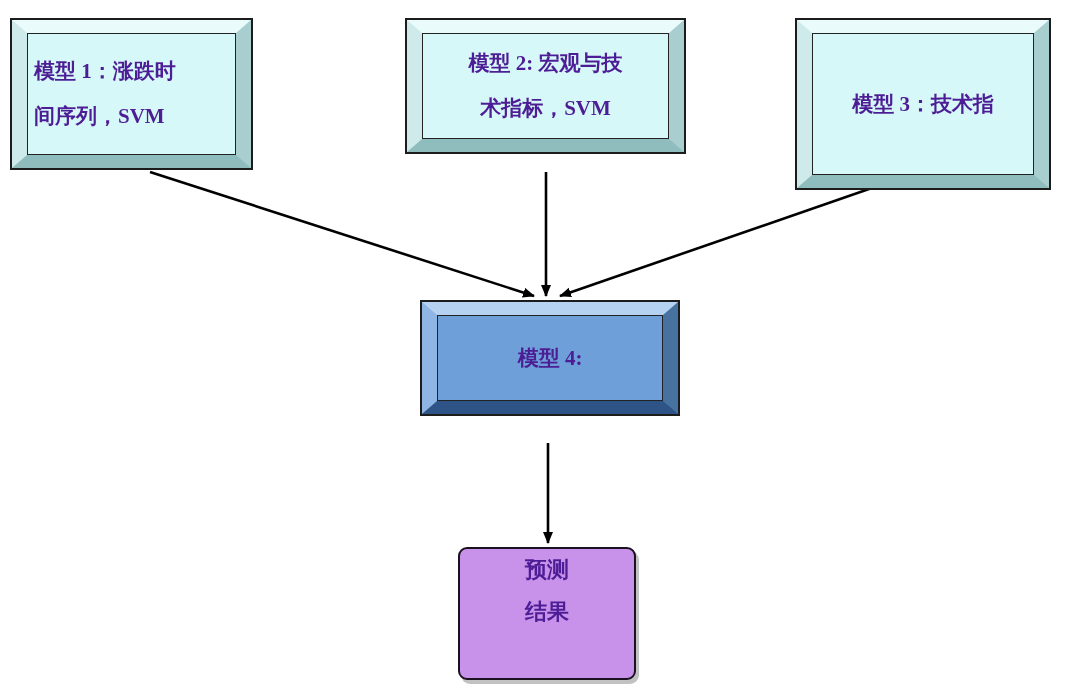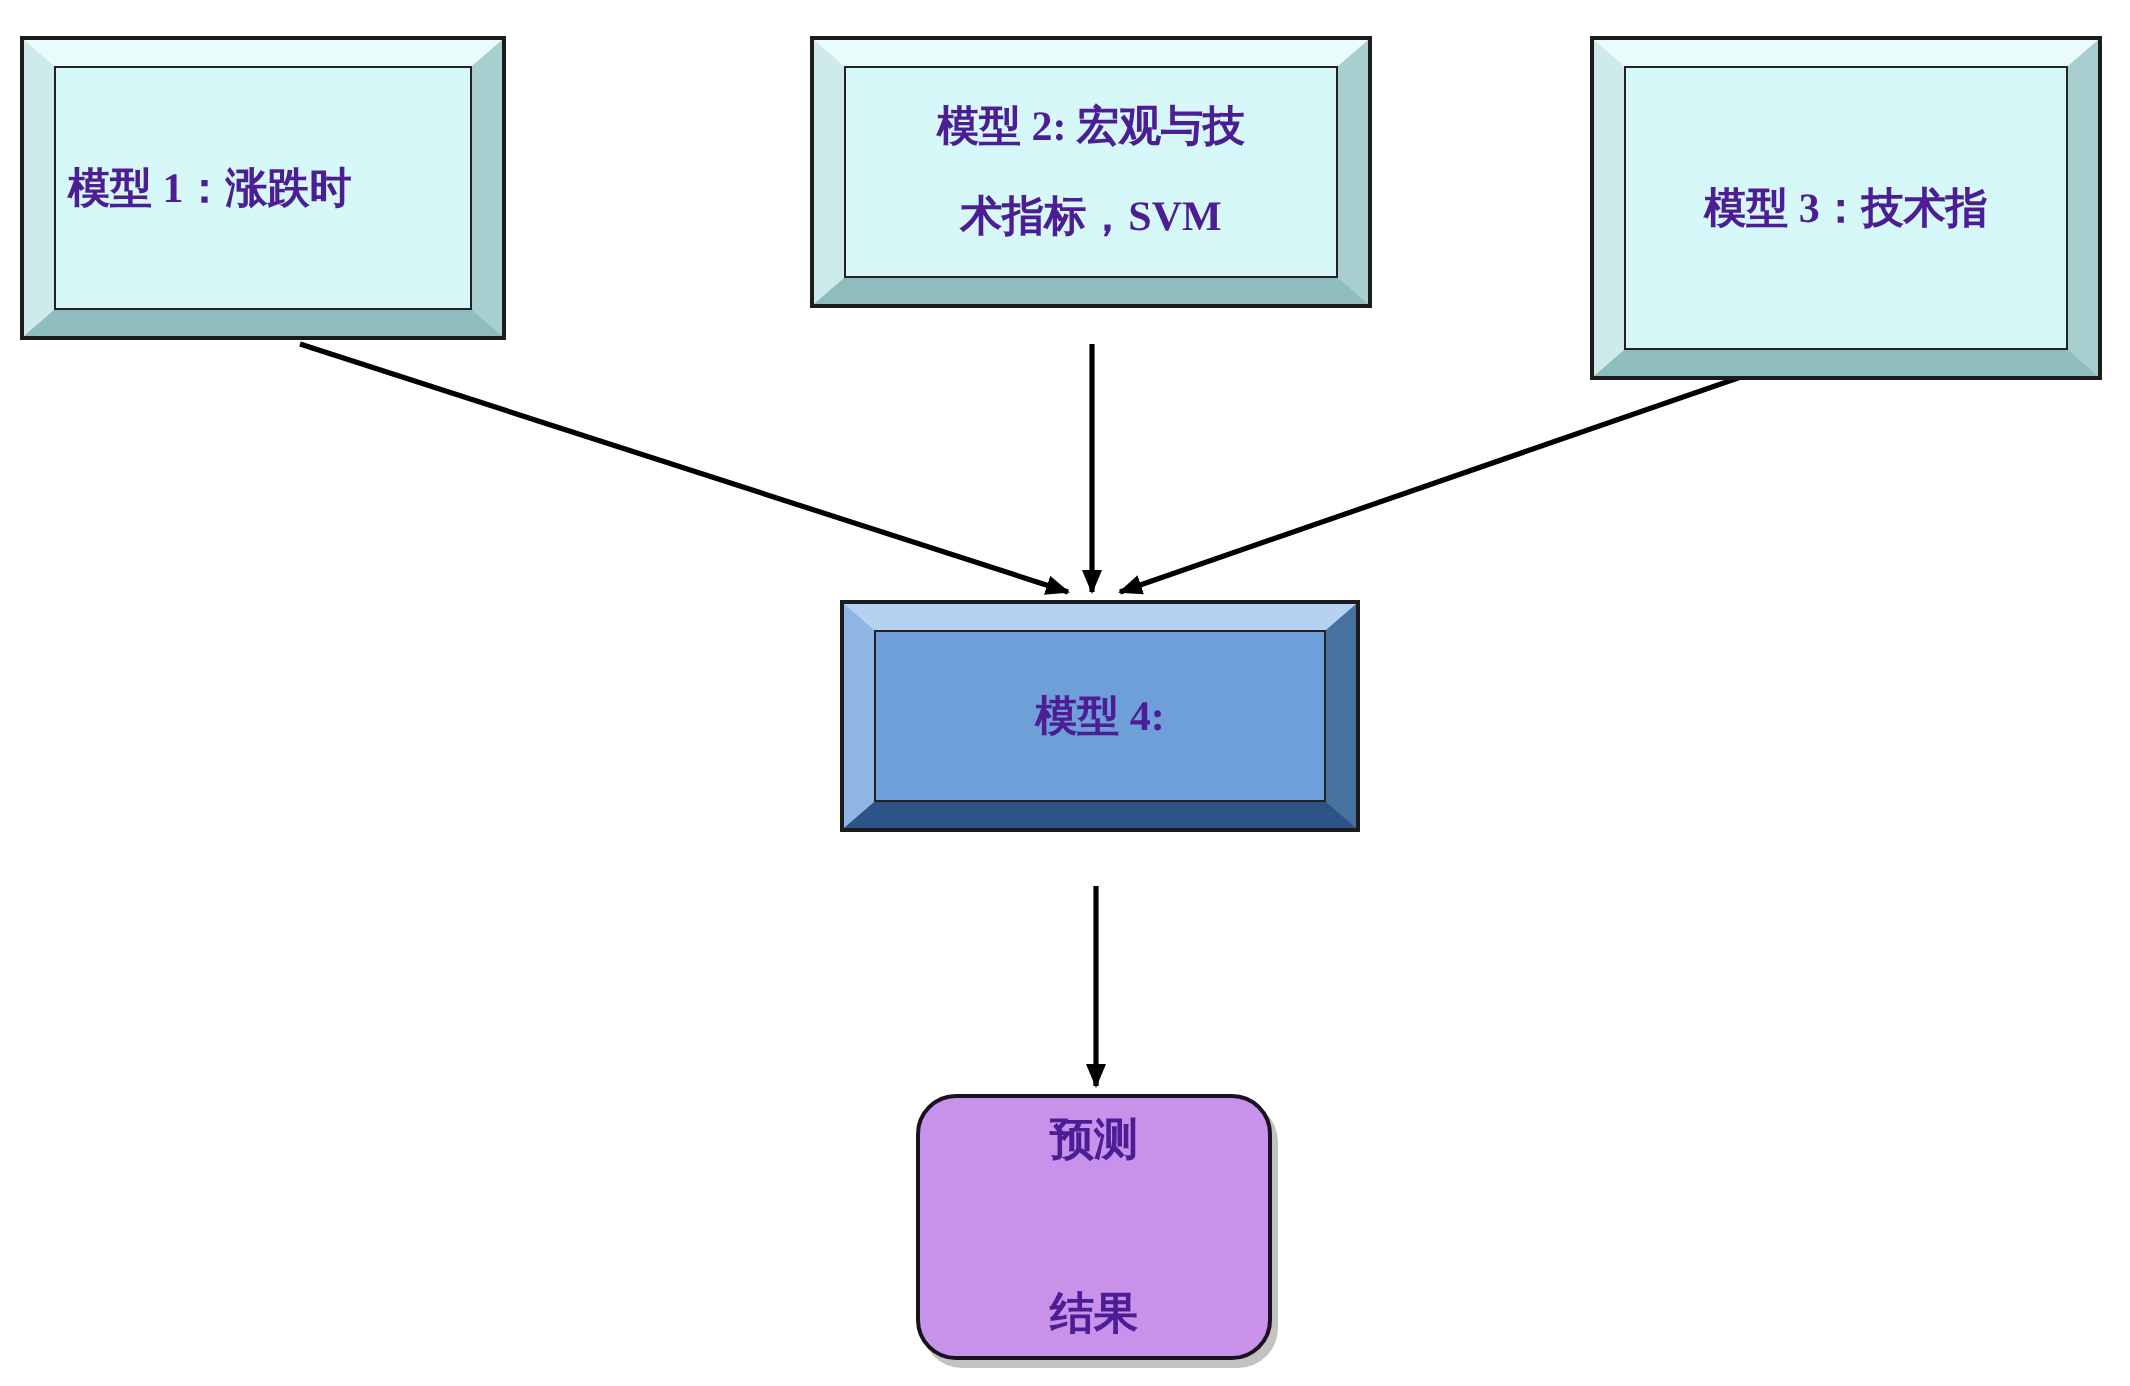--- a/index.html
+++ b/index.html
@@ -62,25 +62,25 @@
     text-align: center;
     width: 100%;
   }
   .align-left .node-label { text-align: left; padding-left: 12px; }
   
   .rounded-box {
     position: absolute;
     box-sizing: border-box;
     background: #c992ea;
     border: 2px solid #1a1220;
-    border-radius: 20px;
+    border-radius: 9px;
     box-shadow: 3px 4px 0 rgba(120,120,120,0.45);
     display: flex;
     flex-direction: column;
-    justify-content: space-between;
+    justify-content: flex-start;
     align-items: center;
   }
   .rounded-box .node-label { line-height: 42px; font-size: 22px; }
   
   .connector-layer {
     position: absolute;
     left: 0;
     top: 0;
     width: 1065px;
     height: 693px;
@@ -107,20 +107,21 @@
     <line x1="150" y1="172" x2="534" y2="296" stroke="#000" stroke-width="2.6" marker-end="url(#arrowhead)"></line>
     <line x1="546" y1="172" x2="546" y2="296" stroke="#000" stroke-width="2.6" marker-end="url(#arrowhead)"></line>
     <line x1="918" y1="172" x2="560" y2="296" stroke="#000" stroke-width="2.6" marker-end="url(#arrowhead)"></line>
     <line x1="548" y1="443" x2="548" y2="543" stroke="#000" stroke-width="2.6" marker-end="url(#arrowhead)"></line>
   </svg>
 
   <div id="node-model1" class="bevel-box cyan align-left">
     <div class="bevel-frame">
       <div class="bevel-inner">
         <div class="node-label">模型 1：涨跌时</div>
+        <div class="node-label">间序列，SVM</div>
       </div>
     </div>
   </div>
 
   <div id="node-model2" class="bevel-box cyan">
     <div class="bevel-frame">
       <div class="bevel-inner">
         <div class="node-label">模型 2: 宏观与技</div>
         <div class="node-label">术指标，SVM</div>
       </div>

